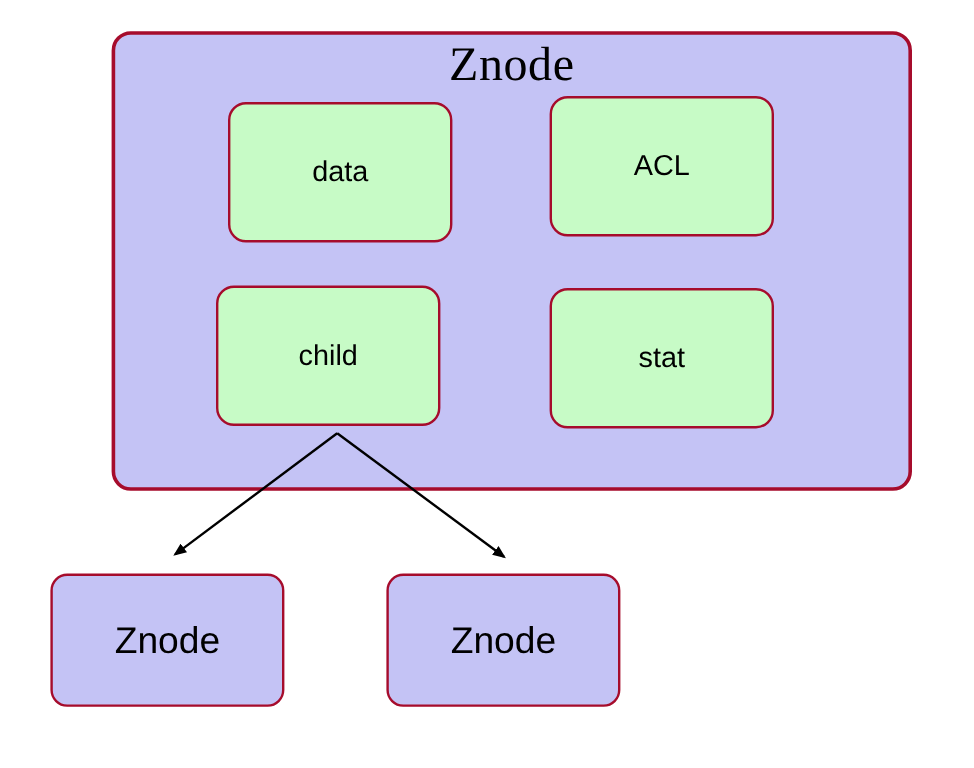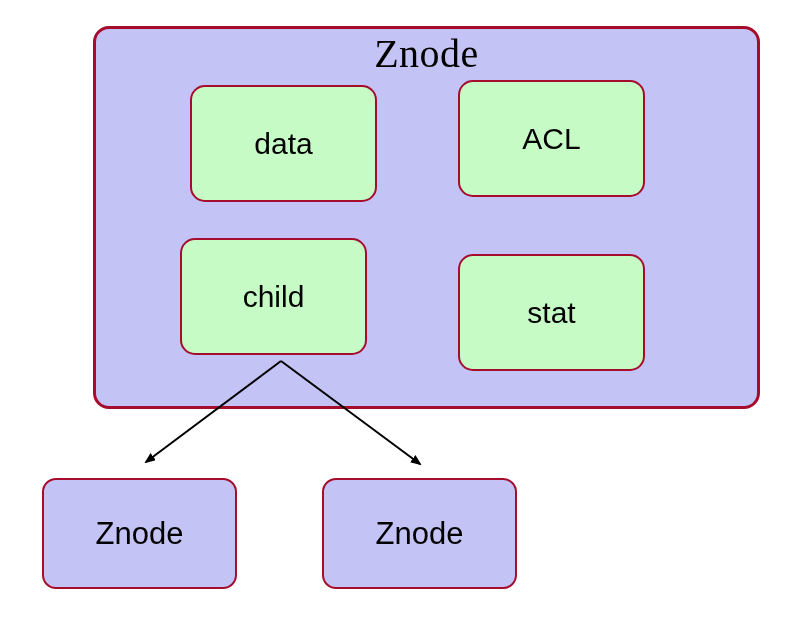--- a/index.html
+++ b/index.html
@@ -39,27 +39,27 @@
   .field-box {
     position: absolute;
     width: 183px;
     height: 113px;
     background: var(--field-fill, #c7fbc6);
     border: 2.5px solid var(--border, #a60c2c);
     border-radius: 15px;
     display: flex;
     align-items: center;
     justify-content: center;
-    font-size: 30px;
+    font-size: 24px;
     color: var(--text, #000000);
   }
   .field-data  { left: 190px; top: 85px;  }
   .field-acl   { left: 458px; top: 80px;  }
   .field-child { left: 180px; top: 238px; }
-  .field-stat  { left: 458px; top: 254px; }
+  .field-stat  { left: 458px; top: 240px; }
   .child-node {
     position: absolute;
     width: 191px;
     height: 107px;
     background: var(--node-fill, #c4c3f5);
     border: 2.5px solid var(--border, #a60c2c);
     border-radius: 14px;
     display: flex;
     align-items: center;
     justify-content: center;

